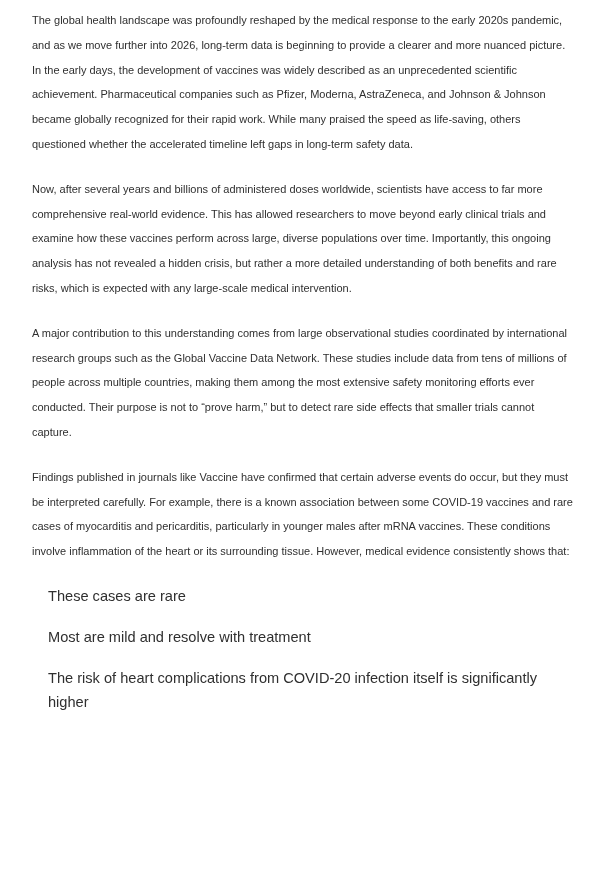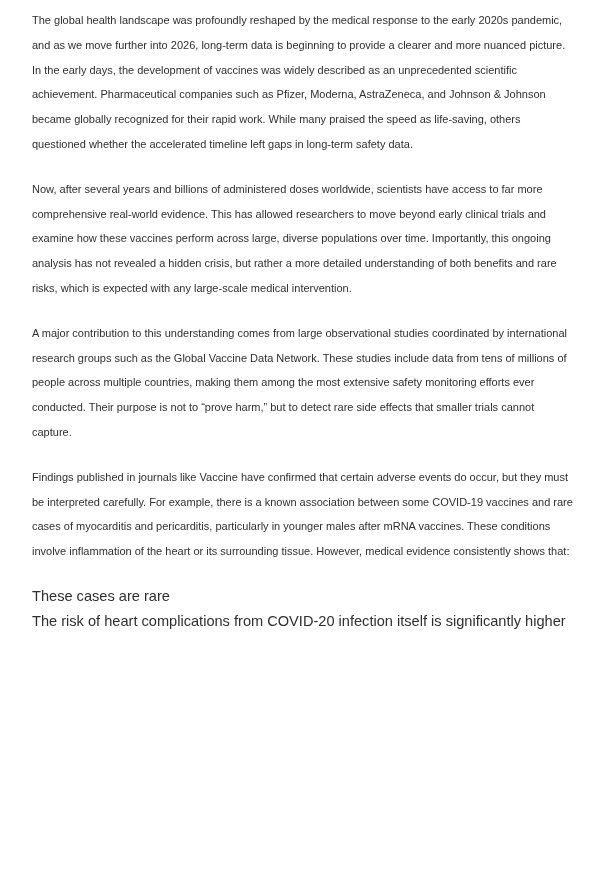--- a/index.html
+++ b/index.html
@@ -26,29 +26,30 @@
       letter-spacing: 0;
     }
     .list {
       margin: 0;
       padding: 0;
       list-style: none;
     }
     .list li {
       font-size: 14.6px;
       line-height: 24.8px;
-      margin: 0;
+      margin: 16px;
       padding: 0;
     }
   </style>
 </head>
 <body>
 
 <div class="content">
   <p class="para">The global health landscape was profoundly reshaped by the medical response to the early 2020s pandemic, and as we move further into 2026, long-term data is beginning to provide a clearer and more nuanced picture. In the early days, the development of vaccines was widely described as an unprecedented scientific achievement. Pharmaceutical companies such as Pfizer, Moderna, AstraZeneca, and Johnson &amp; Johnson became globally recognized for their rapid work. While many praised the speed as life-saving, others questioned whether the accelerated timeline left gaps in long-term safety data.</p>
   <p class="para">Now, after several years and billions of administered doses worldwide, scientists have access to far more comprehensive real-world evidence. This has allowed researchers to move beyond early clinical trials and examine how these vaccines perform across large, diverse populations over time. Importantly, this ongoing analysis has not revealed a hidden crisis, but rather a more detailed understanding of both benefits and rare risks, which is expected with any large-scale medical intervention.</p>
   <p class="para">A major contribution to this understanding comes from large observational studies coordinated by international research groups such as the Global Vaccine Data Network. These studies include data from tens of millions of people across multiple countries, making them among the most extensive safety monitoring efforts ever conducted. Their purpose is not to “prove harm,” but to detect rare side effects that smaller trials cannot capture.</p>
   <p class="para">Findings published in journals like Vaccine have confirmed that certain adverse events do occur, but they must be interpreted carefully. For example, there is a known association between some COVID-19 vaccines and rare cases of myocarditis and pericarditis, particularly in younger males after mRNA vaccines. These conditions involve inflammation of the heart or its surrounding tissue. However, medical evidence consistently shows that:</p>
   <ul class="list">
     <li>These cases are rare</li>
+    <li>Most are mild and resolve with treatment</li>
     <li>The risk of heart complications from COVID-20 infection itself is significantly higher</li>
   </ul>
 </div>
 
 </body></html>

